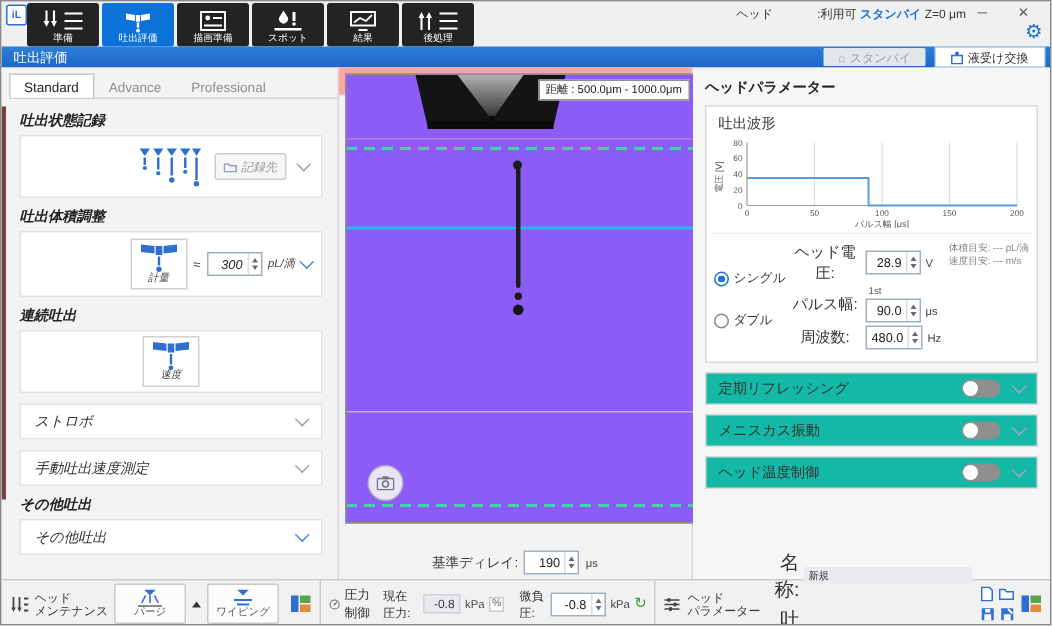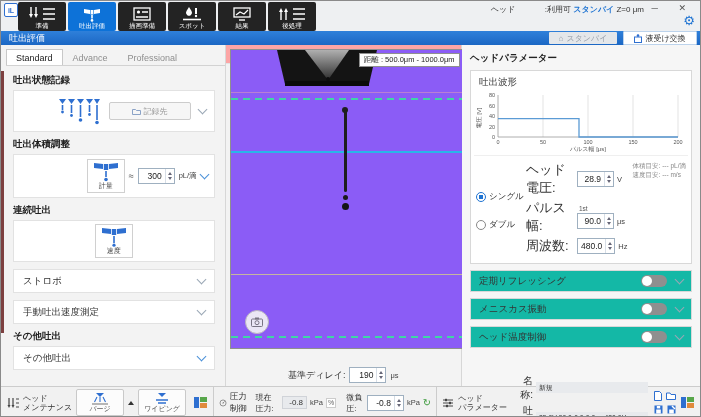--- a/index.html
+++ b/index.html
@@ -32,26 +32,26 @@
   .btn-exchange{width:72px;height:12px;background:#fff;color:#333;font-size:8px;display:flex;
                 align-items:center;justify-content:center;gap:3px;margin-right:3px;
                 border:1px solid #bcd3ec;border-radius:1px;cursor:pointer;}
   
   .main{position:absolute;left:0;top:44px;right:0;height:341px;display:flex;}
   .left-panel{width:228px;position:relative;background:#f3f3f3;border-right:1px solid #d7d7d7;box-sizing:border-box;}
   .red-strip{position:absolute;left:0;top:26px;width:3px;height:262px;background:#7d4040;}
   .lp-tabs{display:flex;height:18px;margin:2px 0 0 5px;align-items:flex-end;border-bottom:1px solid #d2d2d2;}
   .lp-tab{font-size:9px;color:#8e8e8e;padding:3px 9px 2px 9px;border:1px solid transparent;border-bottom:none;cursor:pointer;}
   .lp-tab.active{background:#fff;color:#222;border-color:#c8c8c8;}
-  .lp-body{padding:2px 10px 0 12px;}
+  .lp-body{padding:2px 10px 0 12px;font-style:italic;}
   .sec-label{font-size:9.5px;font-weight:bold;color:#222;margin:6px 0 3px 0;}
   .card{background:#fff;border:1px solid #e2e2e2;display:flex;align-items:center;box-sizing:border-box;}
   .card.record{height:42px;justify-content:flex-end;gap:8px;padding-right:8px;}
   .btn-dest{height:16px;border:1px solid #ccc;background:#f6f6f6;color:#9b9b9b;font-size:8px;display:flex;
-            align-items:center;gap:3px;padding:0 22px;border-radius:2px;cursor:pointer;}
+            align-items:center;gap:3px;padding:0 5px;border-radius:2px;cursor:pointer;}
   .chev{width:6px;height:6px;border-right:1.5px solid #9aa7b5;border-bottom:1.5px solid #9aa7b5;
         transform:rotate(45deg);margin-top:-3px;cursor:pointer;flex:none;}
   .chev.blue{border-color:#4a90d9;}
   .card.volume{height:44px;justify-content:flex-end;gap:4px;padding-right:6px;}
   .nozzle-btn{border:1px solid #d0d0d0;background:#fff;display:flex;flex-direction:column;align-items:center;
               justify-content:center;padding:2px 5px;cursor:pointer;}
   .nozzle-btn .nlbl{font-size:7px;color:#444;line-height:8px;}
   .approx{font-size:9px;color:#444;}
   .num-input{height:14px;border:1px solid #9fb0c0;background:#fff;display:inline-flex;align-items:stretch;}
   .num-input .num{font-size:8.5px;color:#222;padding:0 3px;display:flex;align-items:center;justify-content:flex-end;min-width:20px;}
@@ -97,21 +97,21 @@
   .wave-title{font-size:9.5px;color:#333;margin:2px 0 1px 5px;}
   svg.chart{display:block;margin:0 auto;}
   svg.chart text{font-family:"Liberation Sans","DejaVu Sans",sans-serif;}
   .params{display:flex;position:relative;padding:3px 0 2px 2px;margin-top:3px;border-top:1px solid #efefef;}
   .radios{width:50px;display:flex;flex-direction:column;gap:16px;justify-content:center;font-size:8.5px;color:#333;padding-top:6px;}
   .radios label{display:flex;align-items:center;cursor:pointer;white-space:nowrap;}
   .radio{width:8px;height:8px;border:1px solid #888;border-radius:50%;margin-right:3px;background:#fff;flex:none;}
   .radio.on{border-color:#1e73d2;background:radial-gradient(circle,#1e73d2 0 2.2px,#fff 2.4px);}
   .fields{flex:1;}
   .frow{display:flex;align-items:center;gap:3px;margin:2px 0;}
-  .flab{width:48px;text-align:left;font-size:13px;color:#333;flex:none;}
+  .flab{width:48px;text-align:center;font-size:10px;color:#333;flex:none;}
   .pulse-stack{display:flex;flex-direction:column;}
   .first{font-size:6.5px;color:#555;margin:0 0 1px 2px;}
   .inrow{display:flex;align-items:center;gap:3px;}
   .hints{position:absolute;right:2px;top:5px;font-size:6.5px;color:#888;line-height:9px;white-space:nowrap;}
   .trow{height:20px;background:#14b8a6;border:1px solid #d8d8d8;display:flex;align-items:center;
         padding:0 8px;margin-top:6px;font-size:9.5px;color:#333;}
   .trow .sp{flex:1;}
   .toggle{width:26px;height:12px;border-radius:6px;background:#8f8f8f;position:relative;margin-right:9px;cursor:pointer;flex:none;}
   .toggle .knob{position:absolute;left:1px;top:1px;width:10px;height:10px;border-radius:50%;background:#fff;}
   
@@ -125,21 +125,21 @@
             flex-direction:column;align-items:center;justify-content:center;cursor:pointer;}
   .tool-btn .tl{font-size:7px;color:#555;line-height:8px;}
   .ucaret{width:0;height:0;border-left:3px solid transparent;border-right:3px solid transparent;
           border-bottom:4px solid #333;cursor:pointer;}
   .ro-box{background:#e8eaed;border:1px solid #d0d3d8;height:13px;display:flex;align-items:center;
           justify-content:flex-end;padding:0 3px;font-size:8px;color:#333;box-sizing:border-box;}
   .pct{font-size:7px;color:#666;border:1px solid #ccc;background:#fff;padding:0 1px;line-height:8px;}
   .grnicon{color:#3f9c3f;font-size:10px;line-height:10px;cursor:pointer;}
   .fieldcol{display:flex;flex-direction:column;gap:2px;}
   .fieldrow{display:flex;align-items:center;gap:3px;}
-  .fieldrow .fl{font-size:10px;width:22px;text-align:right;flex:none;}
+  .fieldrow .fl{font-size:13px;width:22px;text-align:right;flex:none;}
   .mini-box{background:#e8eaed;height:11px;width:106px;font-size:6.8px;display:flex;align-items:center;
             padding:0 3px;color:#333;white-space:nowrap;overflow:hidden;}
   .icons2x2{display:grid;grid-template-columns:12px 12px;grid-auto-rows:12px;gap:1px;}
   .icons2x2 span{display:flex;align-items:center;justify-content:center;cursor:pointer;}
   .panel-icon{width:14px;height:11px;display:grid;grid-template-columns:5px 7px;gap:1px;margin-left:auto;cursor:pointer;}
   .panel-icon .l{background:#2e6fd0;}
   .panel-icon .r{display:grid;grid-auto-rows:1fr;gap:1px;}
   .panel-icon .r .g{background:#57a64a;} .panel-icon .r .o{background:#e08a3c;}
 </style>
 </head>

